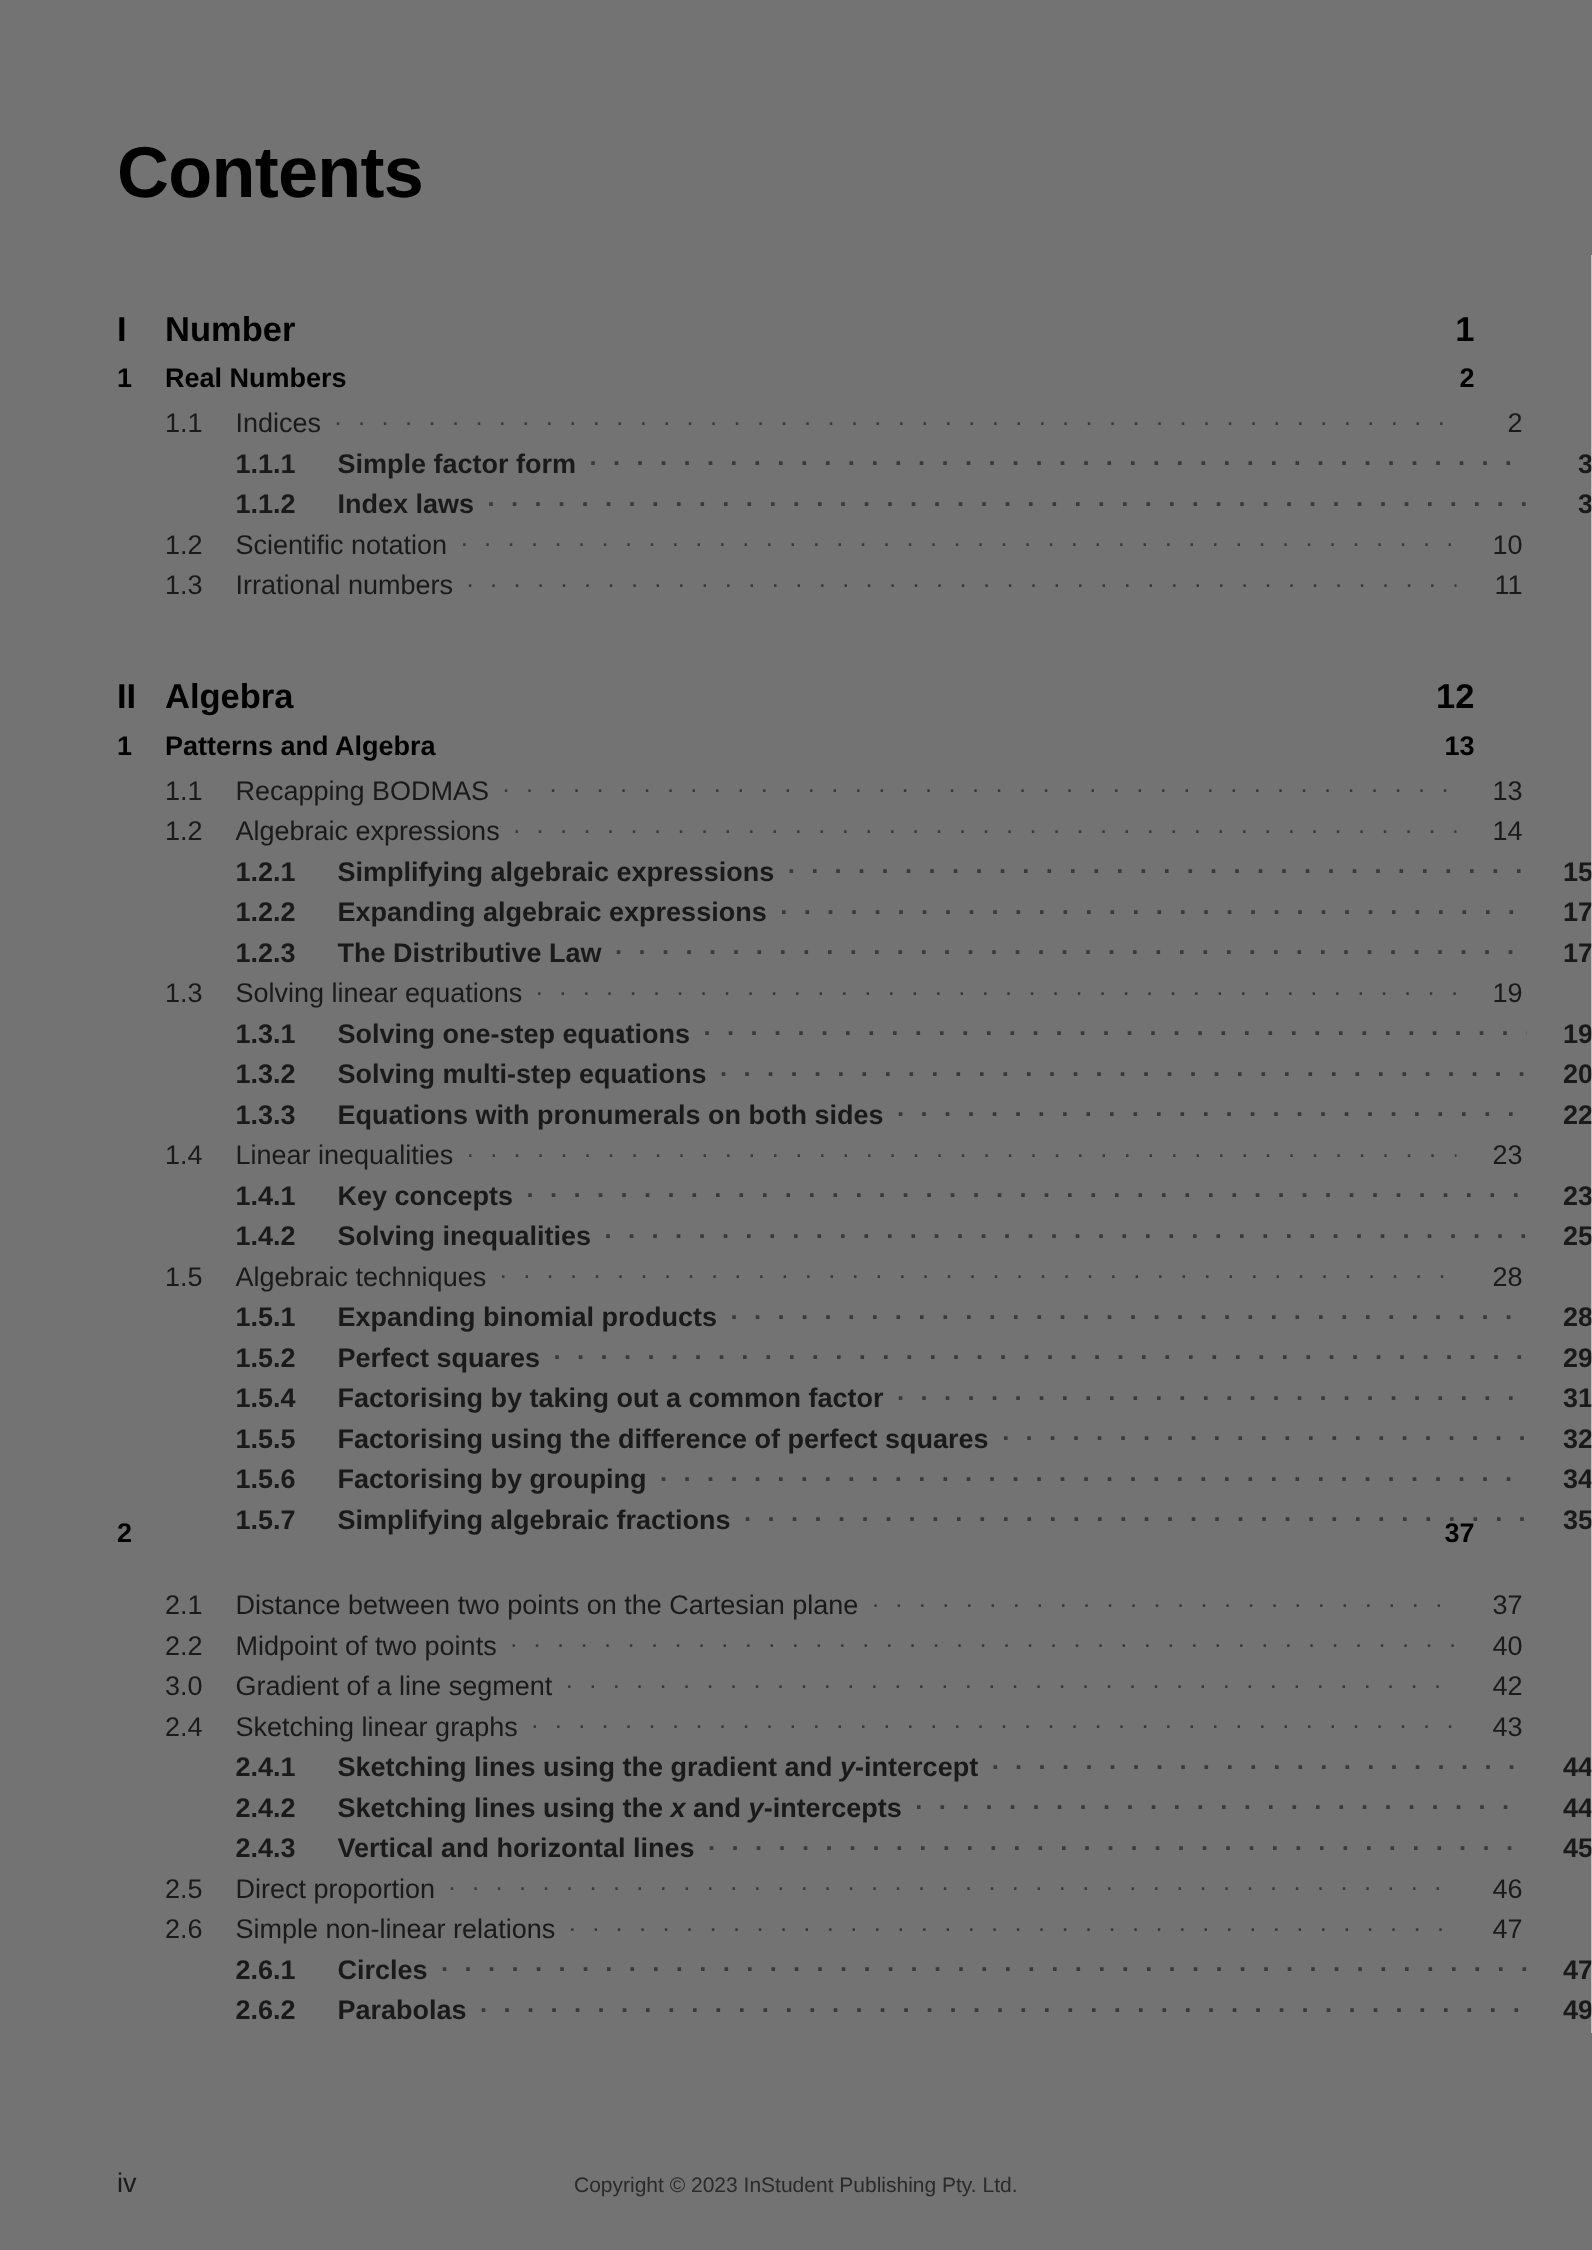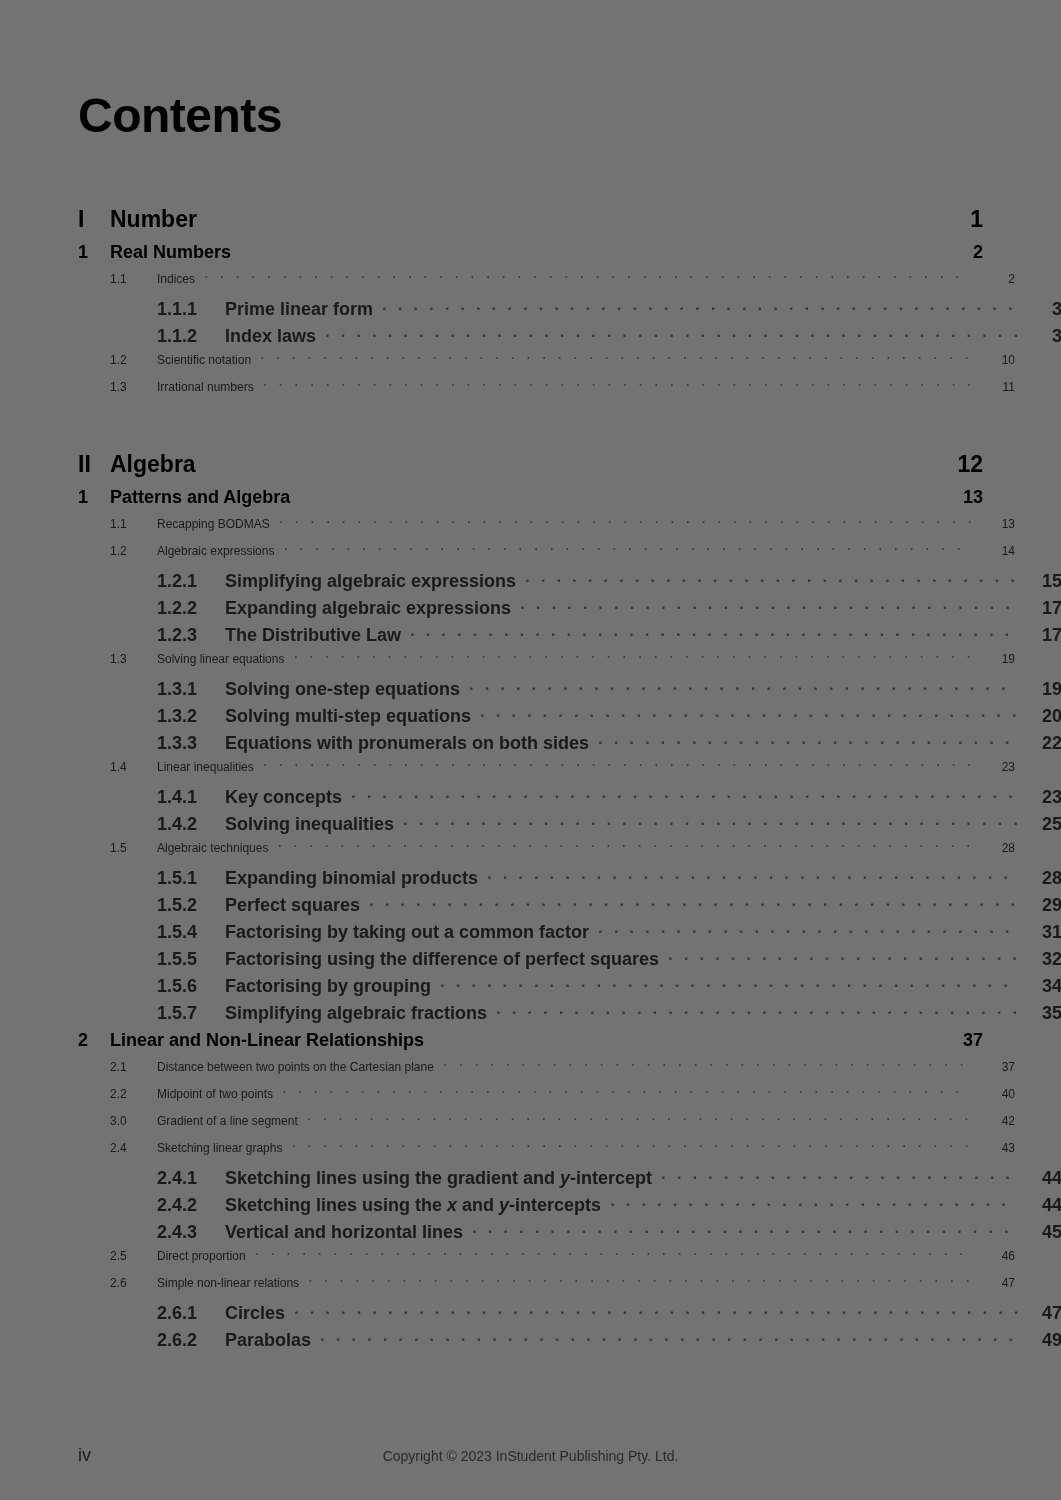--- a/index.html
+++ b/index.html
@@ -97,21 +97,21 @@
     font-size: 18px;
     font-weight: bold;
     color: #000000;
   }
   .row.chapter .num { width: 32px; }
   .row.chapter .label { padding-right: 0; }
   .row.chapter .spacer { flex: 1 1 auto; }
 
   
   .row.section {
-    font-size: 12px;
+    font-size: 18px;
     font-weight: normal;
     color: #1a1a1a;
     padding-left: 32px;
   }
   .row.section .num { width: 47px; }
 
   
   .row.subsection {
     font-size: 18px;
     font-weight: bold;
@@ -172,21 +172,21 @@
           <span class="pageno">2</span>
         </div>
         <div class="row section">
           <span class="num">1.1</span>
           <span class="label">Indices</span>
           <span class="leader"></span>
           <span class="pageno">2</span>
         </div>
         <div class="row subsection">
           <span class="num">1.1.1</span>
-          <span class="label">Prime linear form</span>
+          <span class="label">Simple factor form</span>
           <span class="leader"></span>
           <span class="pageno">3</span>
         </div>
         <div class="row subsection">
           <span class="num">1.1.2</span>
           <span class="label">Index laws</span>
           <span class="leader"></span>
           <span class="pageno">3</span>
         </div>
         <div class="row section">
@@ -324,21 +324,20 @@
           <span class="pageno">34</span>
         </div>
         <div class="row subsection">
           <span class="num">1.5.7</span>
           <span class="label">Simplifying algebraic fractions</span>
           <span class="leader"></span>
           <span class="pageno">35</span>
         </div>
         <div class="row chapter">
           <span class="num">2</span>
-          <span class="label">Linear and Non-Linear Relationships</span>
           <span class="spacer"></span>
           <span class="pageno">37</span>
         </div>
         <div class="row section">
           <span class="num">2.1</span>
           <span class="label">Distance between two points on the Cartesian plane</span>
           <span class="leader"></span>
           <span class="pageno">37</span>
         </div>
         <div class="row section">

